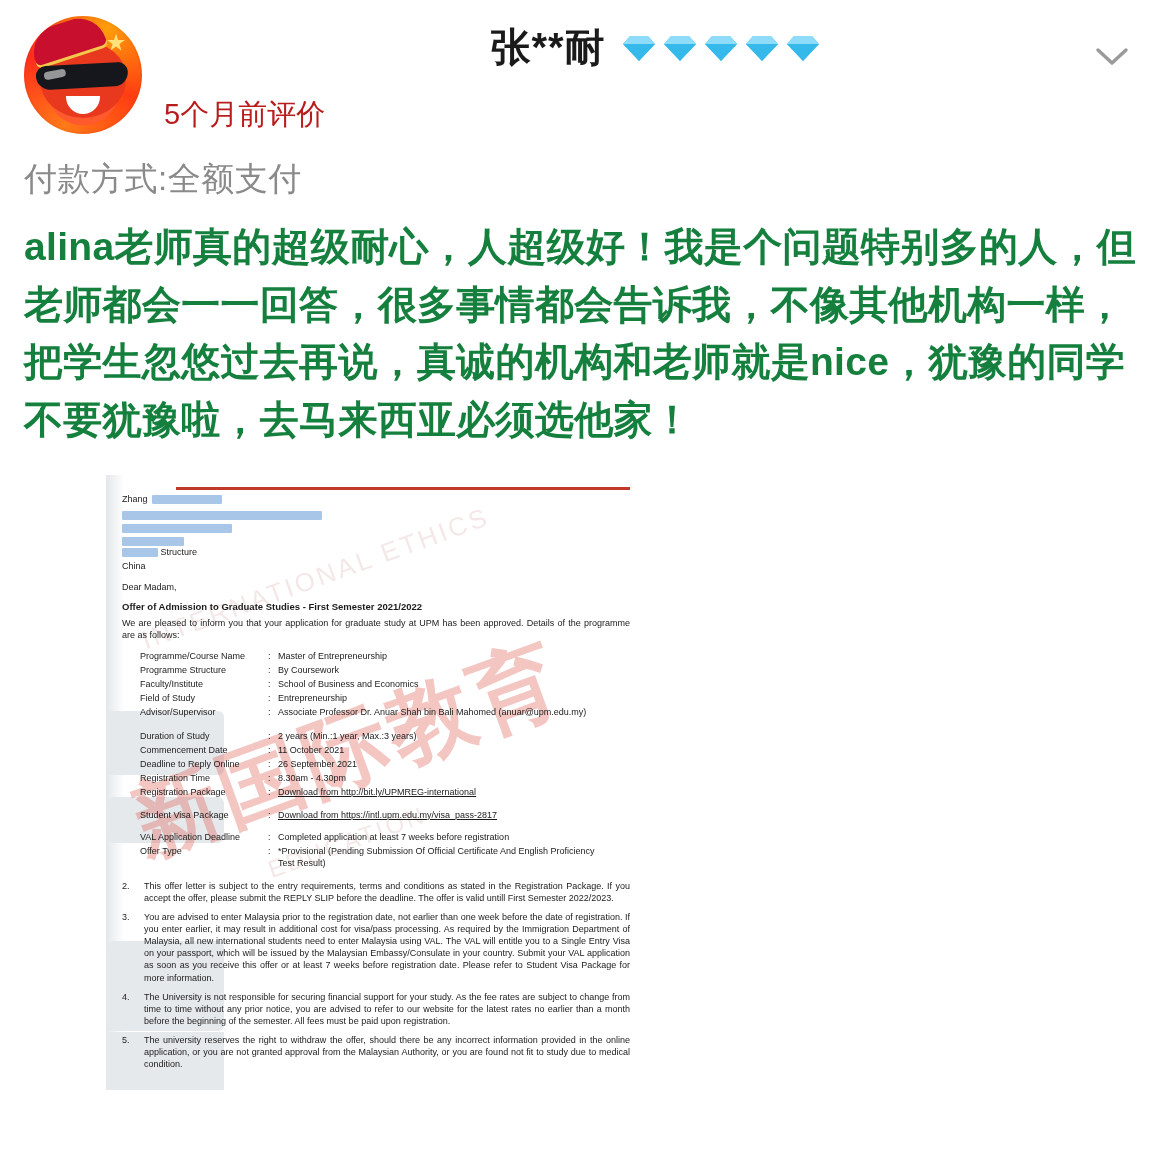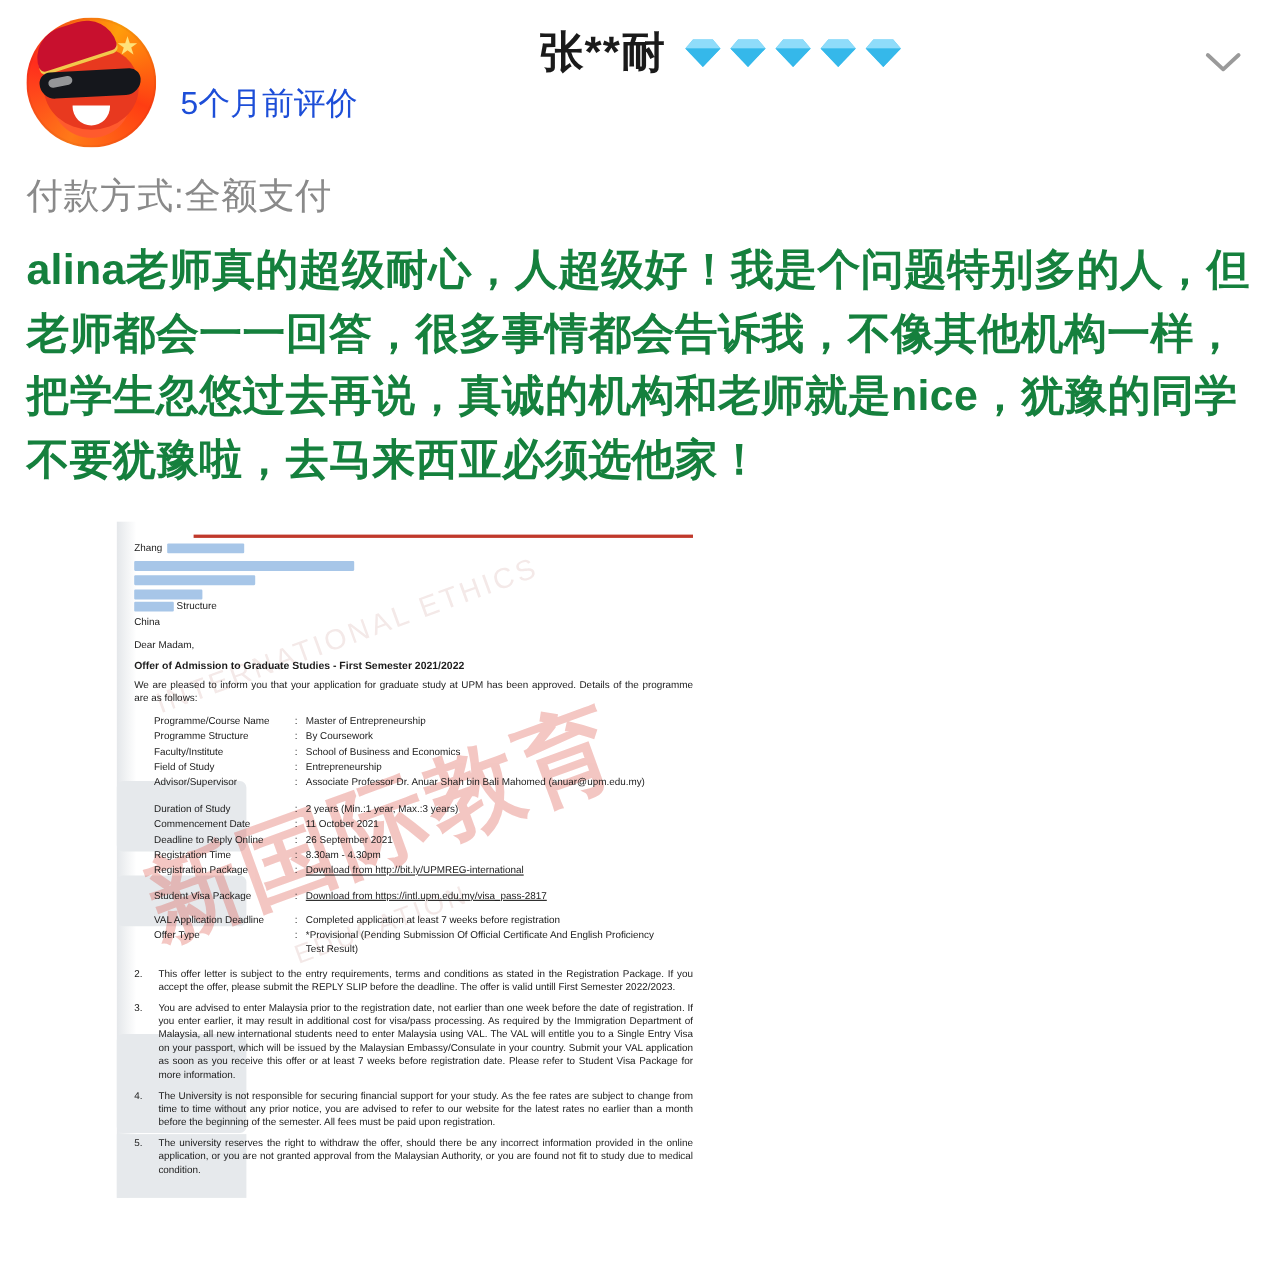--- a/index.html
+++ b/index.html
@@ -119,23 +119,23 @@
   }
   .diamond {
     width: 34px;
     height: 28px;
     position: relative;
     display: inline-block;
   }
   .diamond svg { display: block; }
 
   .review-time {
-    margin-top: 0;
+    margin-top: 20px;
     font-size: 29px;
-    color: #1d4ed8;
+    color: #b91c1c;
   }
 
   .chevron {
     position: absolute;
     right: 6px;
     top: 14px;
     width: 56px;
     height: 56px;
   }
   .chevron svg { display: block; }

